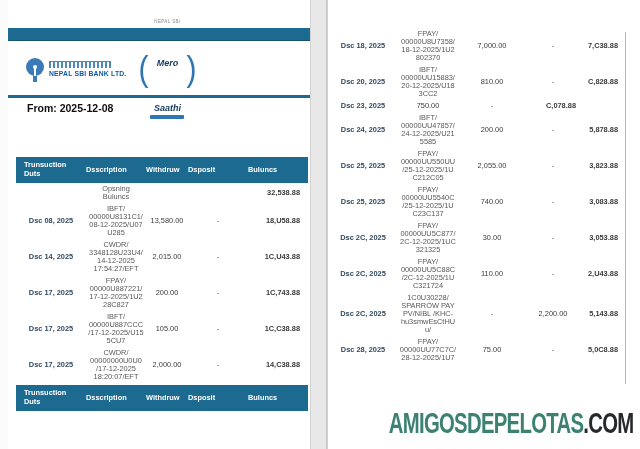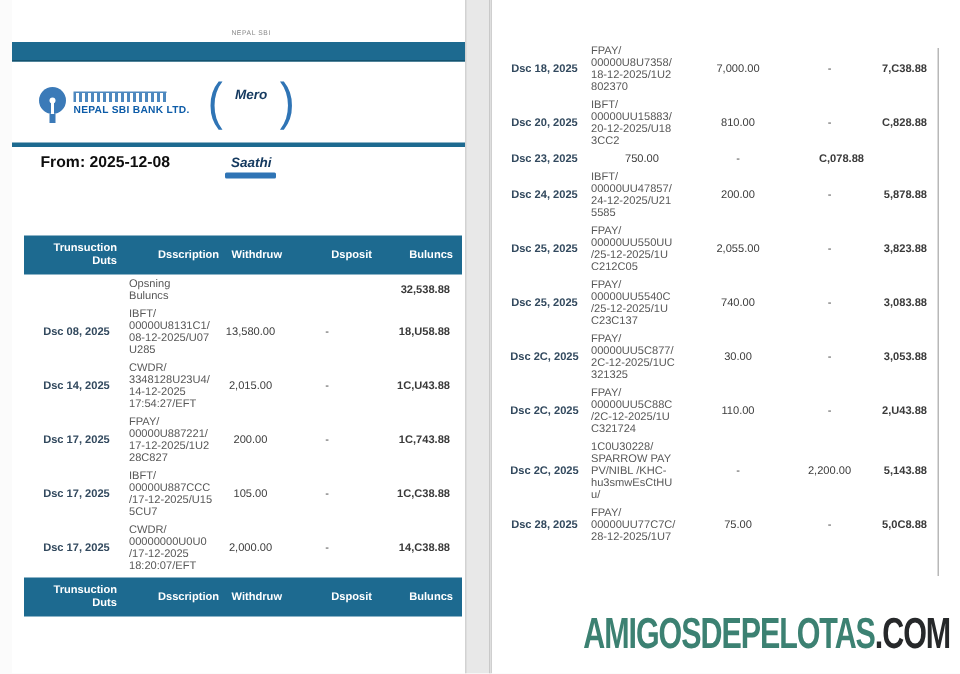--- a/index.html
+++ b/index.html
@@ -55,29 +55,29 @@
     font-size:7.6px;font-weight:bold;color:#333;}
   .acct-row.r1{top:126px;}
   .acct-row.r2{top:143px;}
 
   
   .tbl{position:absolute;font-size:7.4px;}
   .tbl1{left:8px;top:157px;width:292px;}
   .thead{
     display:grid;grid-template-columns:70px 60px 42px 60px 1fr;
     background:#1d6a90;color:#fff;font-weight:bold;
-    align-items:center;text-align:right;padding:3px 0;min-height:20px;line-height:1.15;
+    align-items:center;text-align:left;padding:3px 0;min-height:20px;line-height:1.15;
   }
   .thead .h-date{padding:0 8px;}
   .thead .h-bal{padding-right:6px;}
   .trow{display:grid;padding:2px 0;line-height:8px;}
   .tbl1 .trow{grid-template-columns:70px 60px 42px 60px 1fr;}
   .c{align-self:center;}
   .c-date{text-align:center;color:#32495e;font-weight:600;white-space:nowrap;}
-  .c-desc{color:#585858;white-space:pre-line;align-self:center;}
+  .c-desc{text-align:center;color:#585858;white-space:pre-line;align-self:center;}
   .c-with{text-align:center;color:#3c3c3c;}
   .c-dep{text-align:center;color:#3c3c3c;}
   .c-bal{text-align:right;padding-right:8px;color:#3a3a3a;font-weight:600;}
 
   .thead.bottom{margin-top:2px;}
 
   
   .page-right{position:absolute;left:327px;top:0;width:313px;height:449px;background:#ffffff;
     border-left:1px solid #cfcfcf;box-sizing:border-box;}
   .tbl2{left:4px;top:28px;width:294px;}

